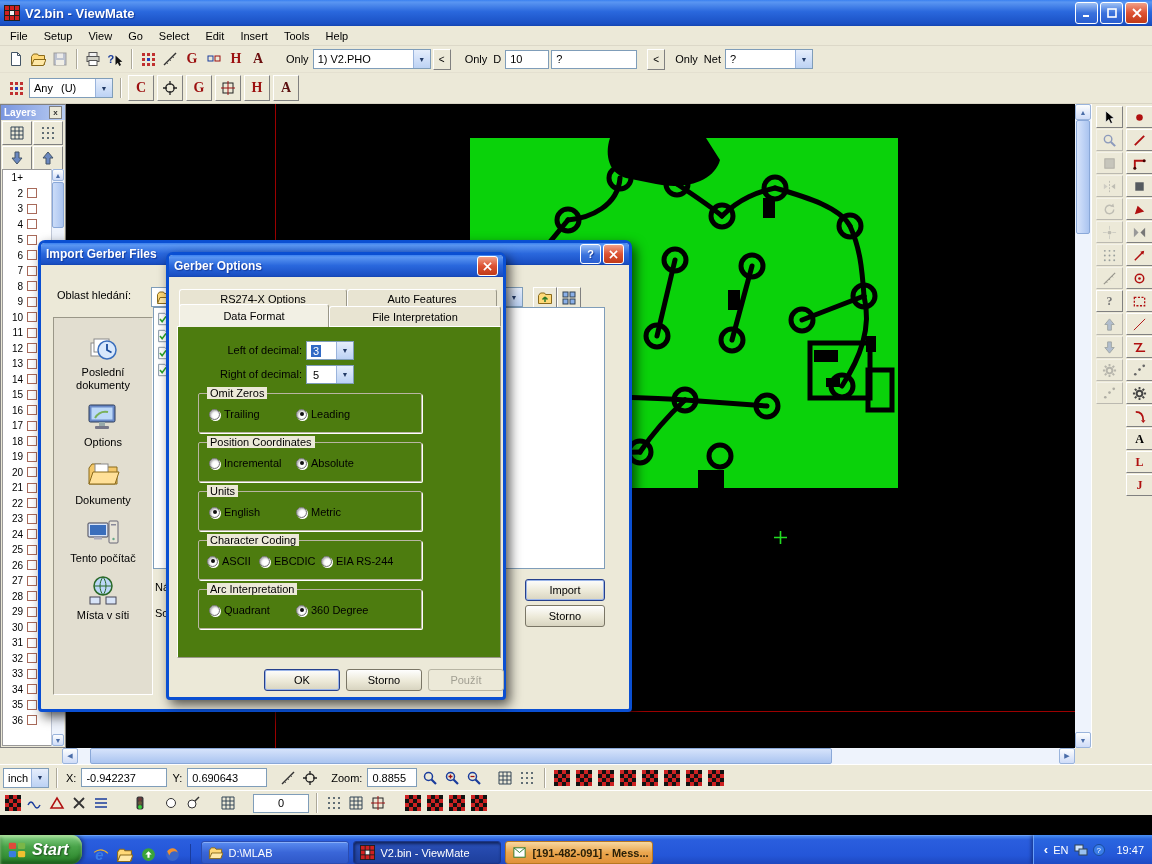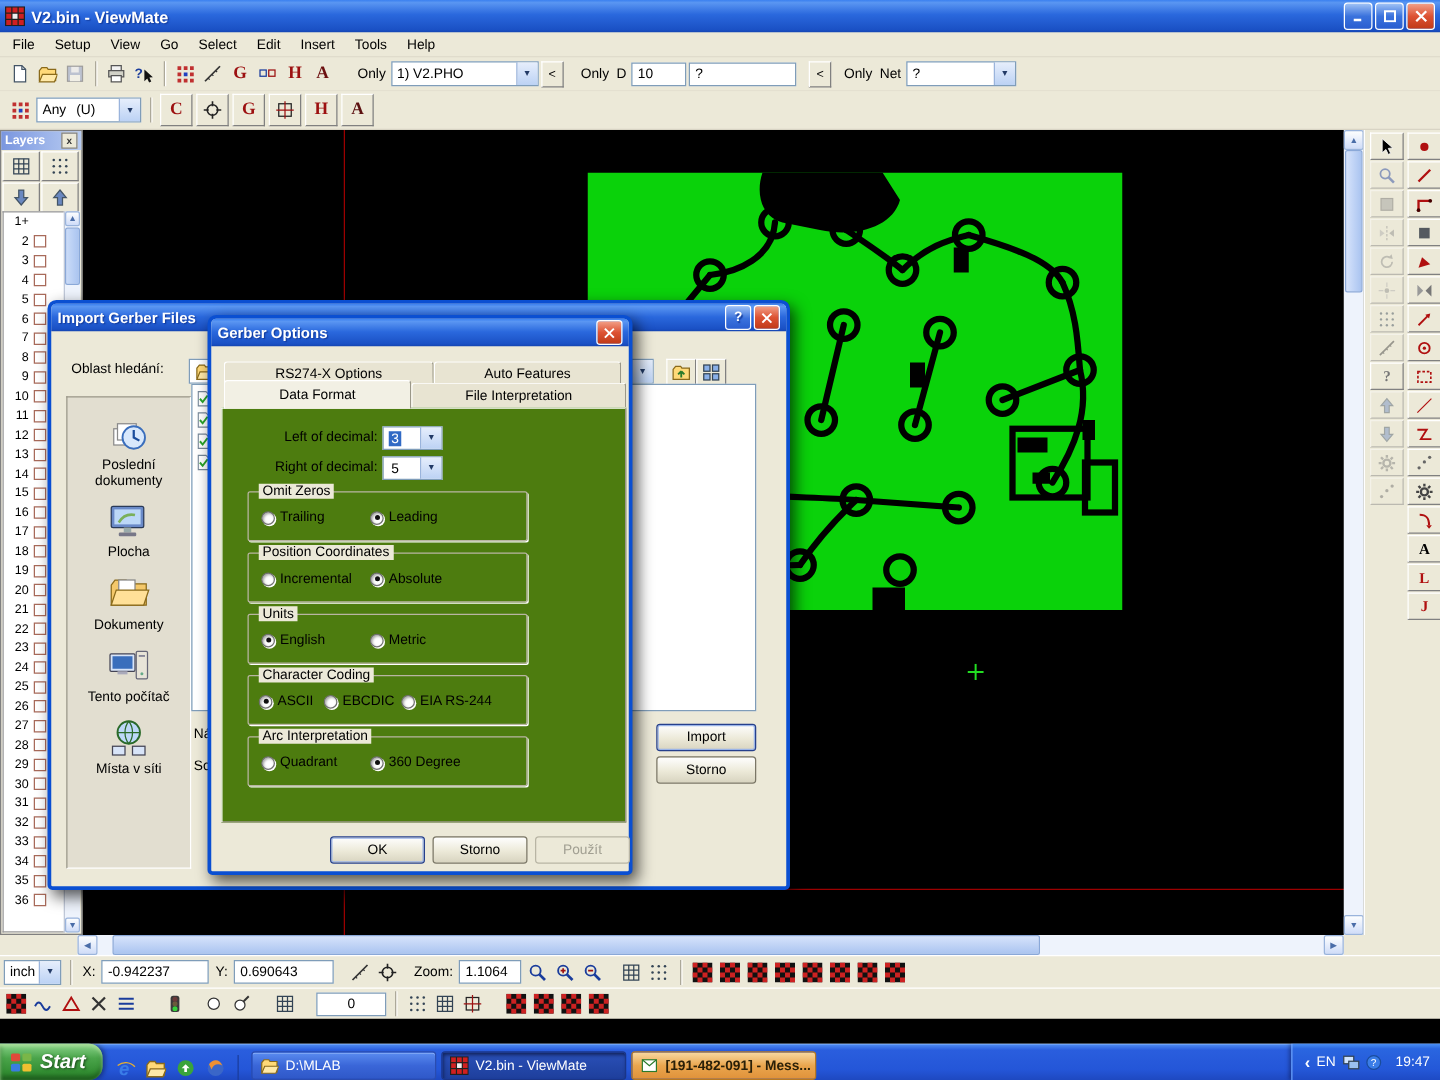--- a/index.html
+++ b/index.html
@@ -846,21 +846,21 @@
           </svg>
         </span>
         <span class="tbtn">
           <svg viewBox="0 0 16 16">
             <circle cx="8" cy="8" r="4.2" fill="none" stroke="#222" stroke-width="1.3"></circle>
             <path d="M8 1v4M8 11v4M1 8h4M11 8h4" stroke="#222" stroke-width="1.3"></path>
           </svg>
         </span>
       </span>
     <span class="tlabel ml8">Zoom:</span>
-    <span class="field w50">1.1064</span>
+    <span class="field w50">0.8855</span>
     <span id="s1zoom" class="irow">
         <span class="tbtn">
           <svg viewBox="0 0 16 16">
             <circle cx="6.5" cy="6.5" r="4" fill="none" stroke="#1a3c9c" stroke-width="1.5"></circle>
             <path d="M9.5 9.5L14 14" stroke="#1a3c9c" stroke-width="2.2"></path>
           </svg>
         </span>
         <span class="tbtn">
           <svg viewBox="0 0 16 16">
             <circle cx="6.5" cy="6.5" r="4" fill="none" stroke="#1a3c9c" stroke-width="1.5"></circle>
@@ -1338,21 +1338,21 @@
           <div class="place">
             <div class="picon">
               <svg viewBox="0 0 34 34">
                 <rect x="3" y="5" width="26" height="17" rx="1.5" fill="#6a8ac8" stroke="#2a3a58"></rect>
                 <rect x="5.5" y="7.5" width="21" height="12" fill="#bcd8f8"></rect>
                 <path d="M9 18c3-5 8-7 13-6" stroke="#7ab05a" fill="none" stroke-width="2"></path>
                 <rect x="13" y="22" width="6" height="4" fill="#9aa"></rect>
                 <rect x="9" y="26" width="14" height="3" rx="1" fill="#778"></rect>
               </svg>
             </div>
-            <div class="plabel">Plocha</div>
+            <div class="plabel">Options</div>
           </div>
           <div class="place">
             <div class="picon">
               <svg viewBox="0 0 34 34">
                 <path d="M3 10l3-4h9l2 3h14v17H3z" fill="#f4c86a" stroke="#8a6a1a"></path>
                 <rect x="9" y="6" width="13" height="10" fill="#fff" stroke="#888"></rect>
                 <path d="M3 26l4-12h26l-4 12z" fill="#ffe098" stroke="#8a6a1a"></path>
               </svg>
             </div>
             <div class="plabel">Dokumenty</div>

